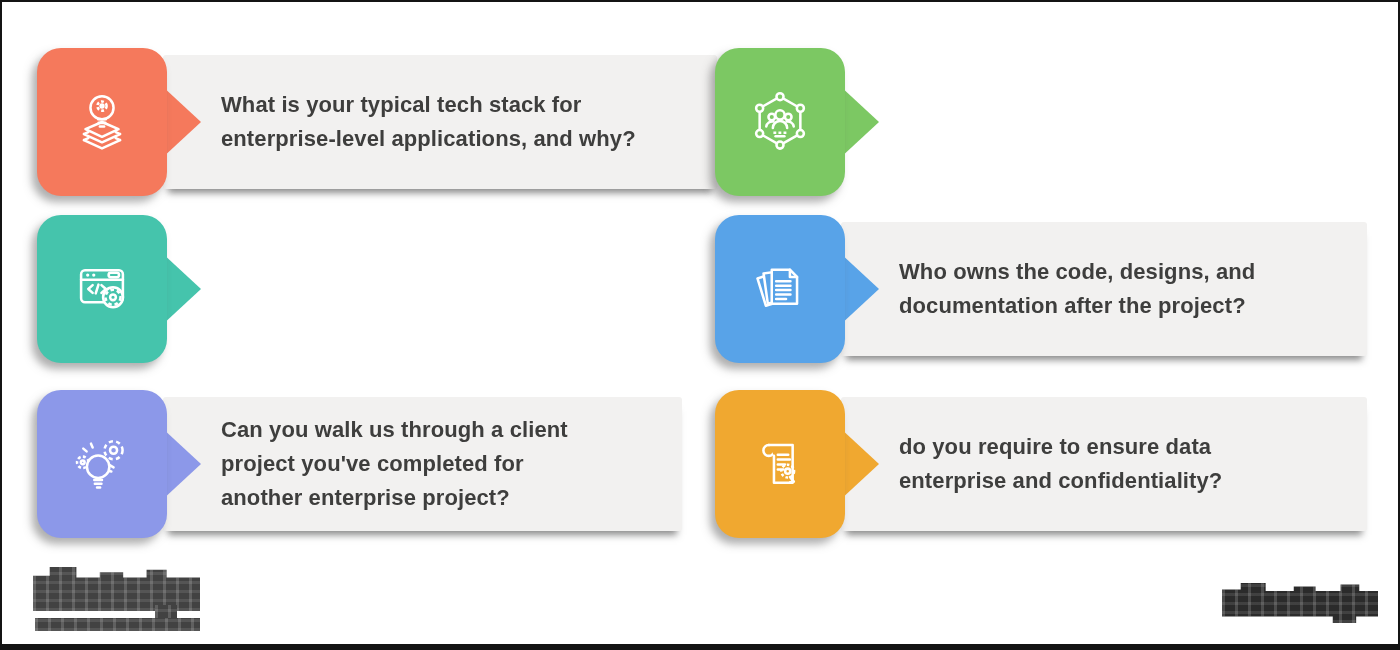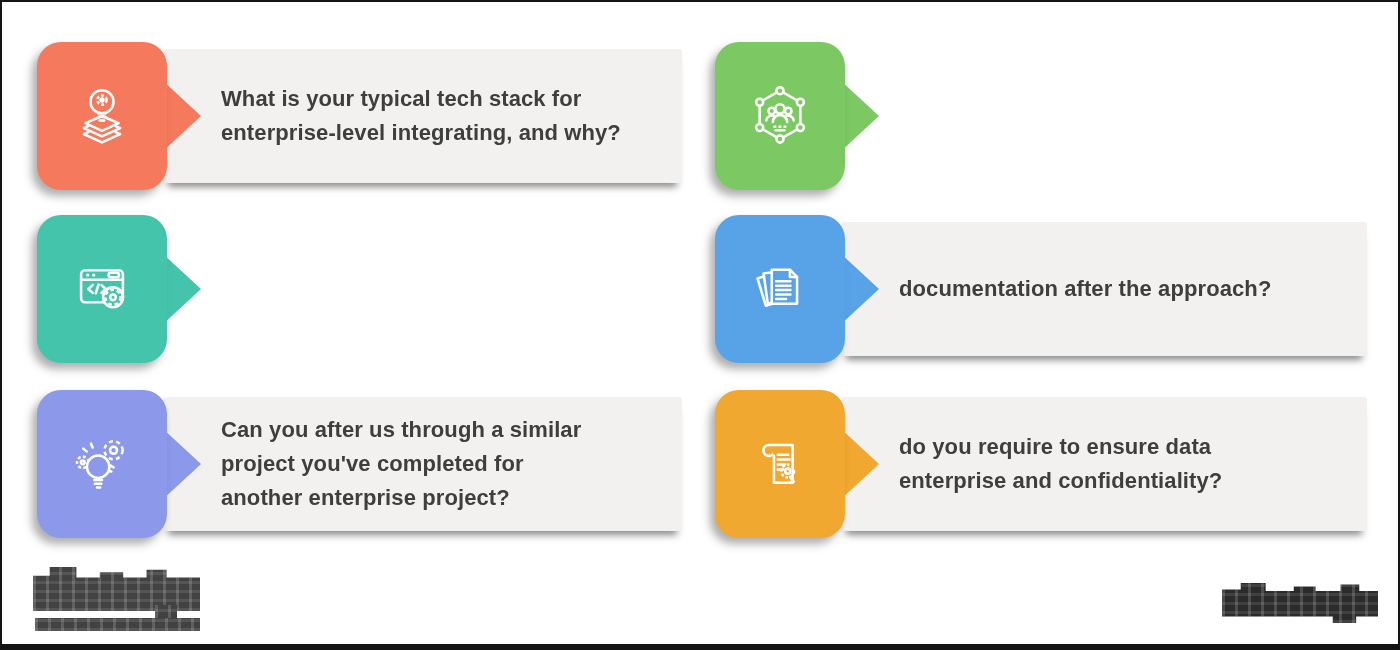--- a/index.html
+++ b/index.html
@@ -5,21 +5,21 @@
   html,body{margin:0;padding:0;background:#fff;}
   .stage{
     position:relative;width:1400px;height:650px;background:#fff;overflow:hidden;
     font-family:"Liberation Sans","DejaVu Sans",sans-serif;
     box-sizing:border-box;
   }
   .frame{position:absolute;inset:0;border:2px solid #141414;border-bottom-width:6px;pointer-events:none;z-index:50;}
   .card{position:absolute;height:148px;}
   .card.col-left{left:37px;width:645px;}
   .card.col-right{left:715px;width:652px;}
-  .row1{top:42px;} .row2{top:215px;} .row3{top:390px;}
+  .row1{top:48px;padding-left:35px;} .row2{top:215px;} .row3{top:390px;}
   .panel{
     position:absolute;left:126px;right:0;top:7px;bottom:7px;
     background:#F2F1F0;border-radius:3px;z-index:1;
     display:flex;align-items:center;
     box-shadow:0 9px 7px -5px rgba(45,45,45,0.55);
   }
   .qtext{
     padding-left:58px;padding-right:16px;
     font-size:22px;line-height:34px;font-weight:600;color:#3E3E3D;
     letter-spacing:.1px;
@@ -60,21 +60,21 @@
 </head>
 <body>
 
 <div class="stage">
   <div class="frame"></div>
 
   <div class="card col-left row1" style="--c: #F5795C;">
     <div class="panel">
       <div class="qtext">
         <div>What is your typical tech stack for</div>
-        <div>enterprise-level integrating, and why?</div>
+        <div>enterprise-level applications, and why?</div>
       </div>
     </div>
     <div class="arrow"></div>
     <div class="iconbox">
       <svg viewBox="0 0 60 60">
         <path d="M15 36.5 L30 30 L45 36.5 L30 43.5 Z"></path>
         <path d="M13.5 41 L17.5 39.2 M46.5 41 L42.5 39.2 M13.5 41 L30 48.5 L46.5 41"></path>
         <path d="M13.5 46.5 L17.5 44.7 M46.5 46.5 L42.5 44.7 M13.5 46.5 L30 54 L46.5 46.5"></path>
         <circle class="cfill" cx="30" cy="17" r="10.5"></circle>
         <circle class="gear" cx="30" cy="15.5" r="4.2" stroke-dasharray="2.6 2"></circle>
@@ -121,21 +121,22 @@
         <circle class="cfill" cx="40" cy="37.5" r="9" stroke="none"></circle>
         <circle class="gear" cx="40" cy="37.5" r="6.8" stroke-dasharray="3.3 2.6"></circle>
         <circle cx="40" cy="37.5" r="2.6"></circle>
       </svg>
     </div>
   </div>
 
   <div class="card col-right row2" style="--c: #58A3E8;">
     <div class="panel">
       <div class="qtext">
-        <div>documentation after the approach?</div>
+        <div>Who owns the code, designs, and</div>
+        <div>documentation after the project?</div>
       </div>
     </div>
     <div class="arrow"></div>
     <div class="iconbox">
       <svg viewBox="0 0 60 60">
         <g transform="rotate(-17 24 30)">
             <rect class="cfill" x="13" y="16.5" width="19" height="26"></rect>
           </g>
         <g transform="rotate(-8 26 29)">
             <rect class="cfill" x="17" y="14.5" width="20" height="27.5"></rect>
@@ -143,21 +144,21 @@
         <path class="cfill" d="M22.5 12.5 h16.5 l6.5 6.5 v24.5 h-23 z"></path>
         <path d="M39 12.5 v6.5 h6.5"></path>
         <path d="M26.5 23 h13 M26.5 27 h13 M26.5 31 h13 M26.5 35 h13 M26.5 39 h9"></path>
       </svg>
     </div>
   </div>
 
   <div class="card col-left row3" style="--c: #8C98E9;">
     <div class="panel">
       <div class="qtext">
-        <div>Can you after us through a similar</div>
+        <div>Can you walk us through a client</div>
         <div>project you've completed for</div>
         <div>another enterprise project?</div>
       </div>
     </div>
     <div class="arrow"></div>
     <div class="iconbox">
       <svg viewBox="0 0 60 60">
         <circle class="gear" cx="40.5" cy="17.5" r="8.2" stroke-dasharray="3.8 3"></circle>
         <circle cx="40.5" cy="17.5" r="3.2"></circle>
         <circle class="gear" cx="12.5" cy="28.5" r="5.2" stroke-dasharray="2.7 2.1"></circle>

